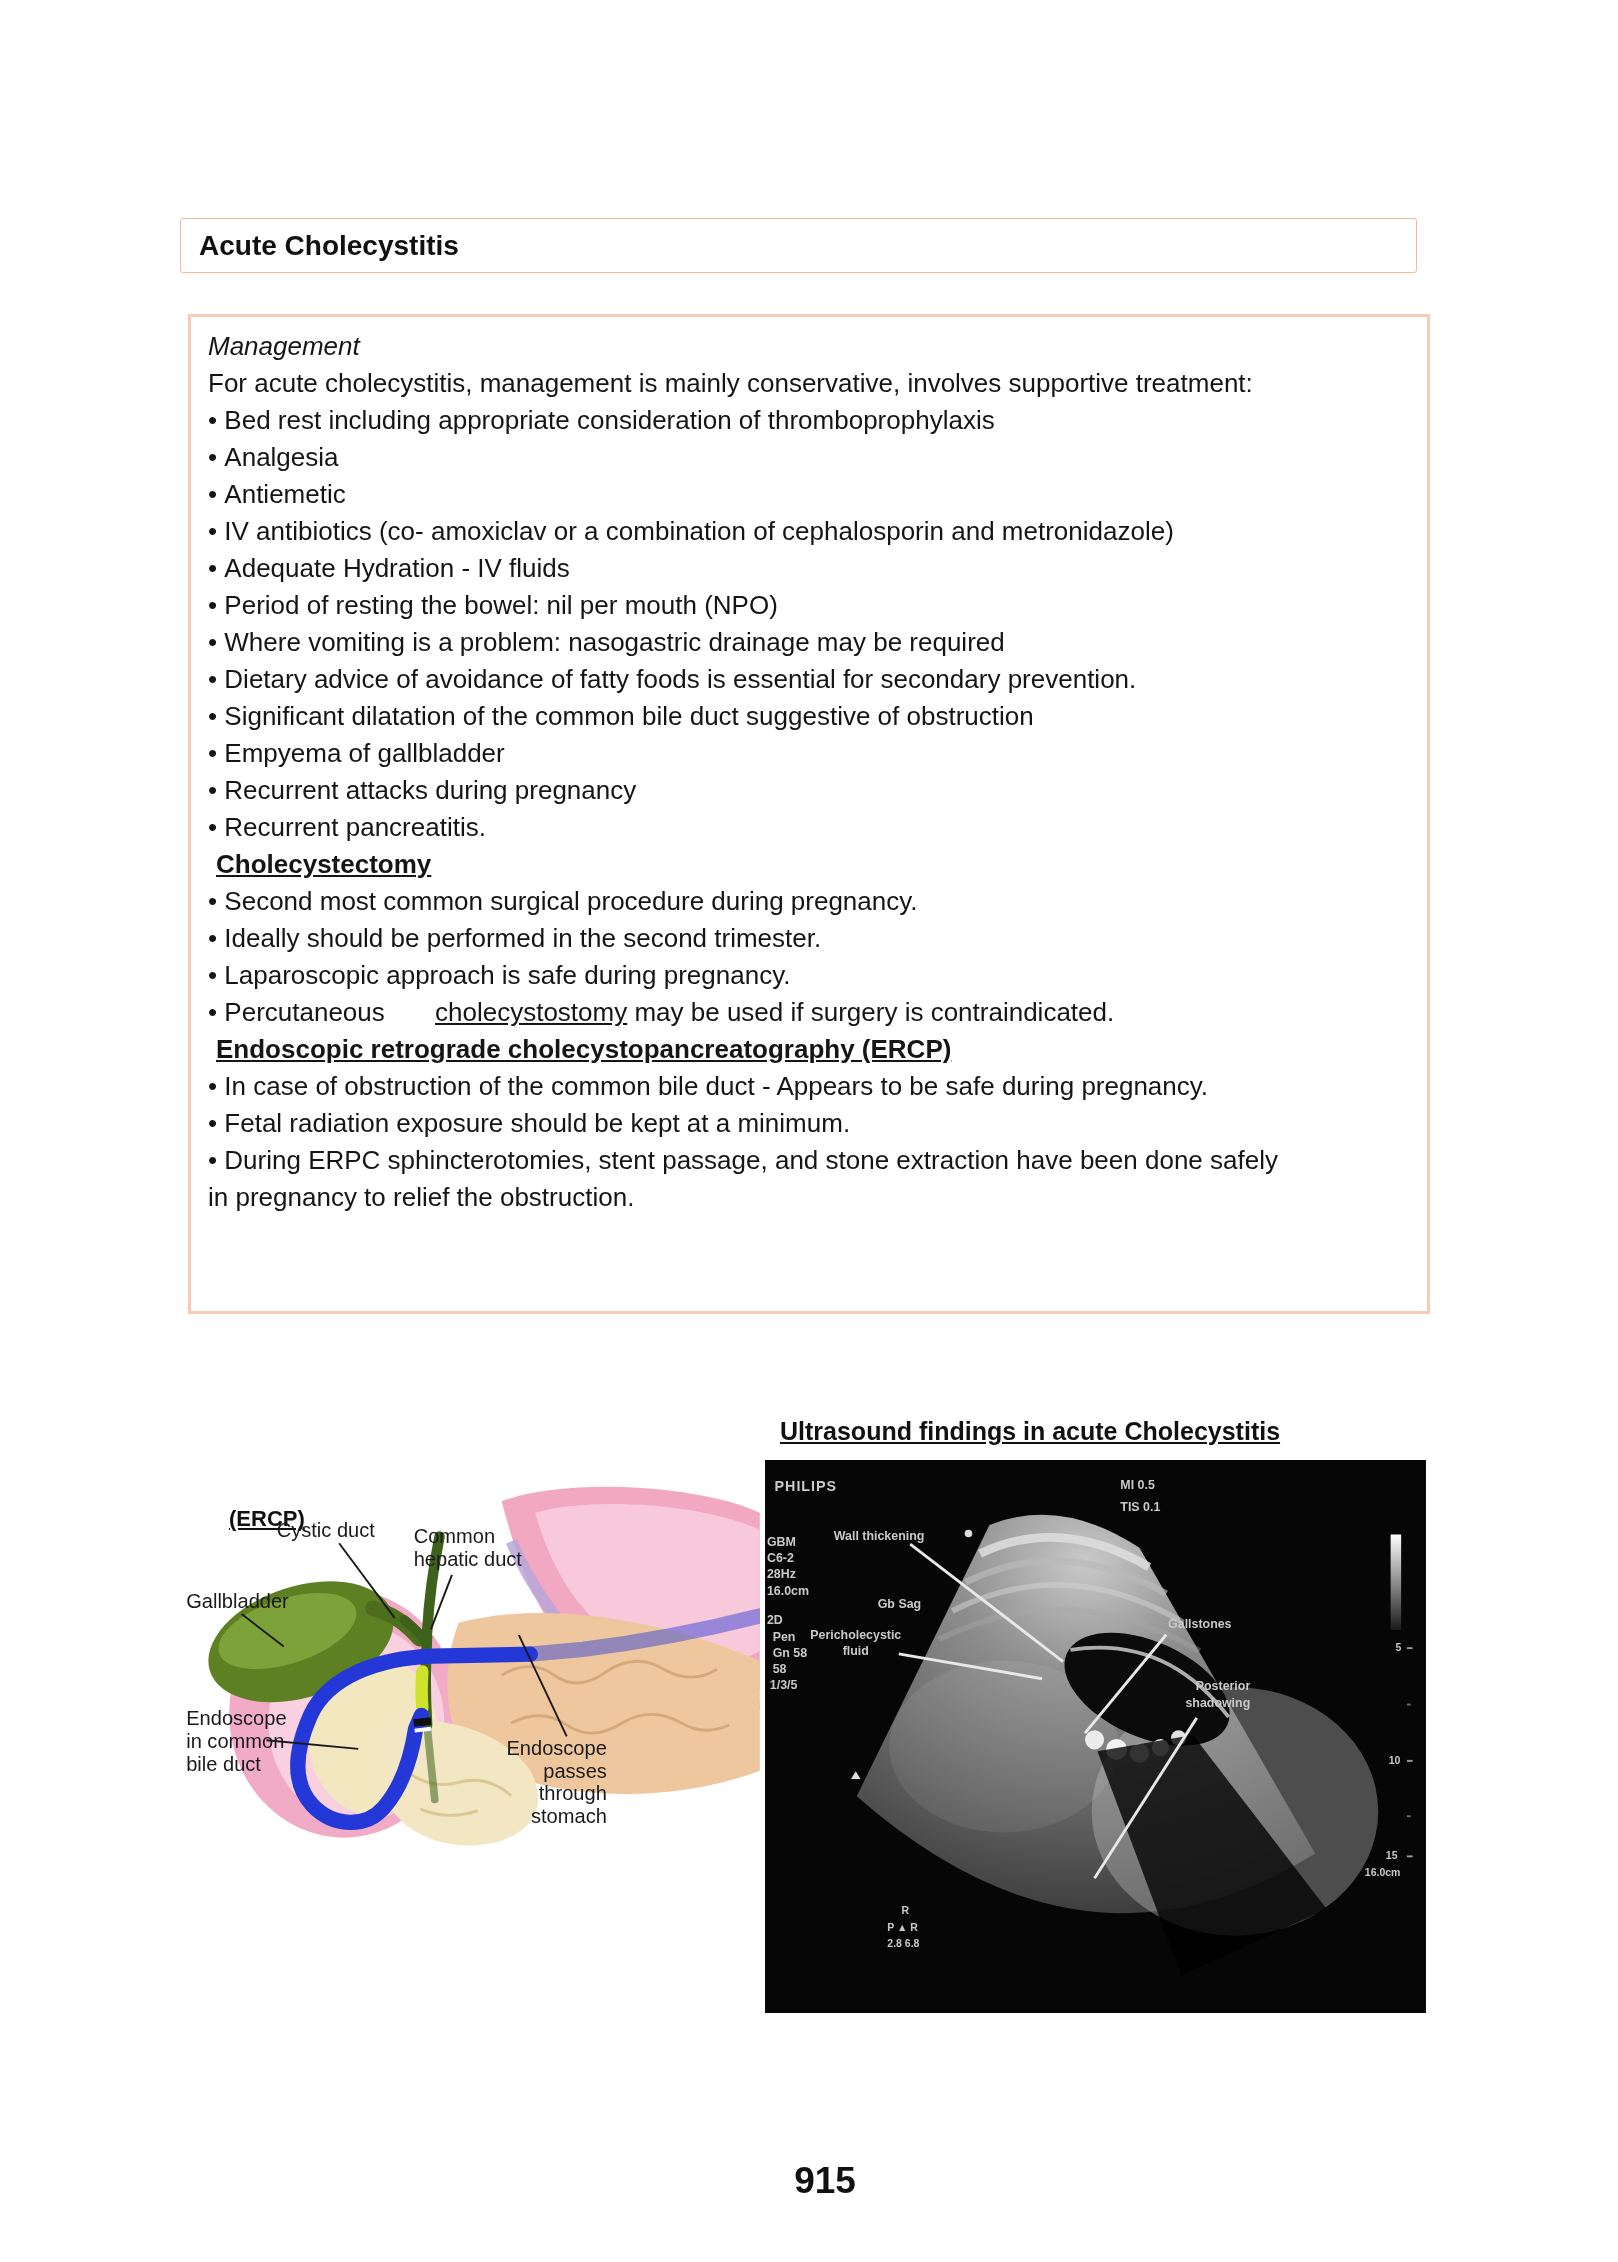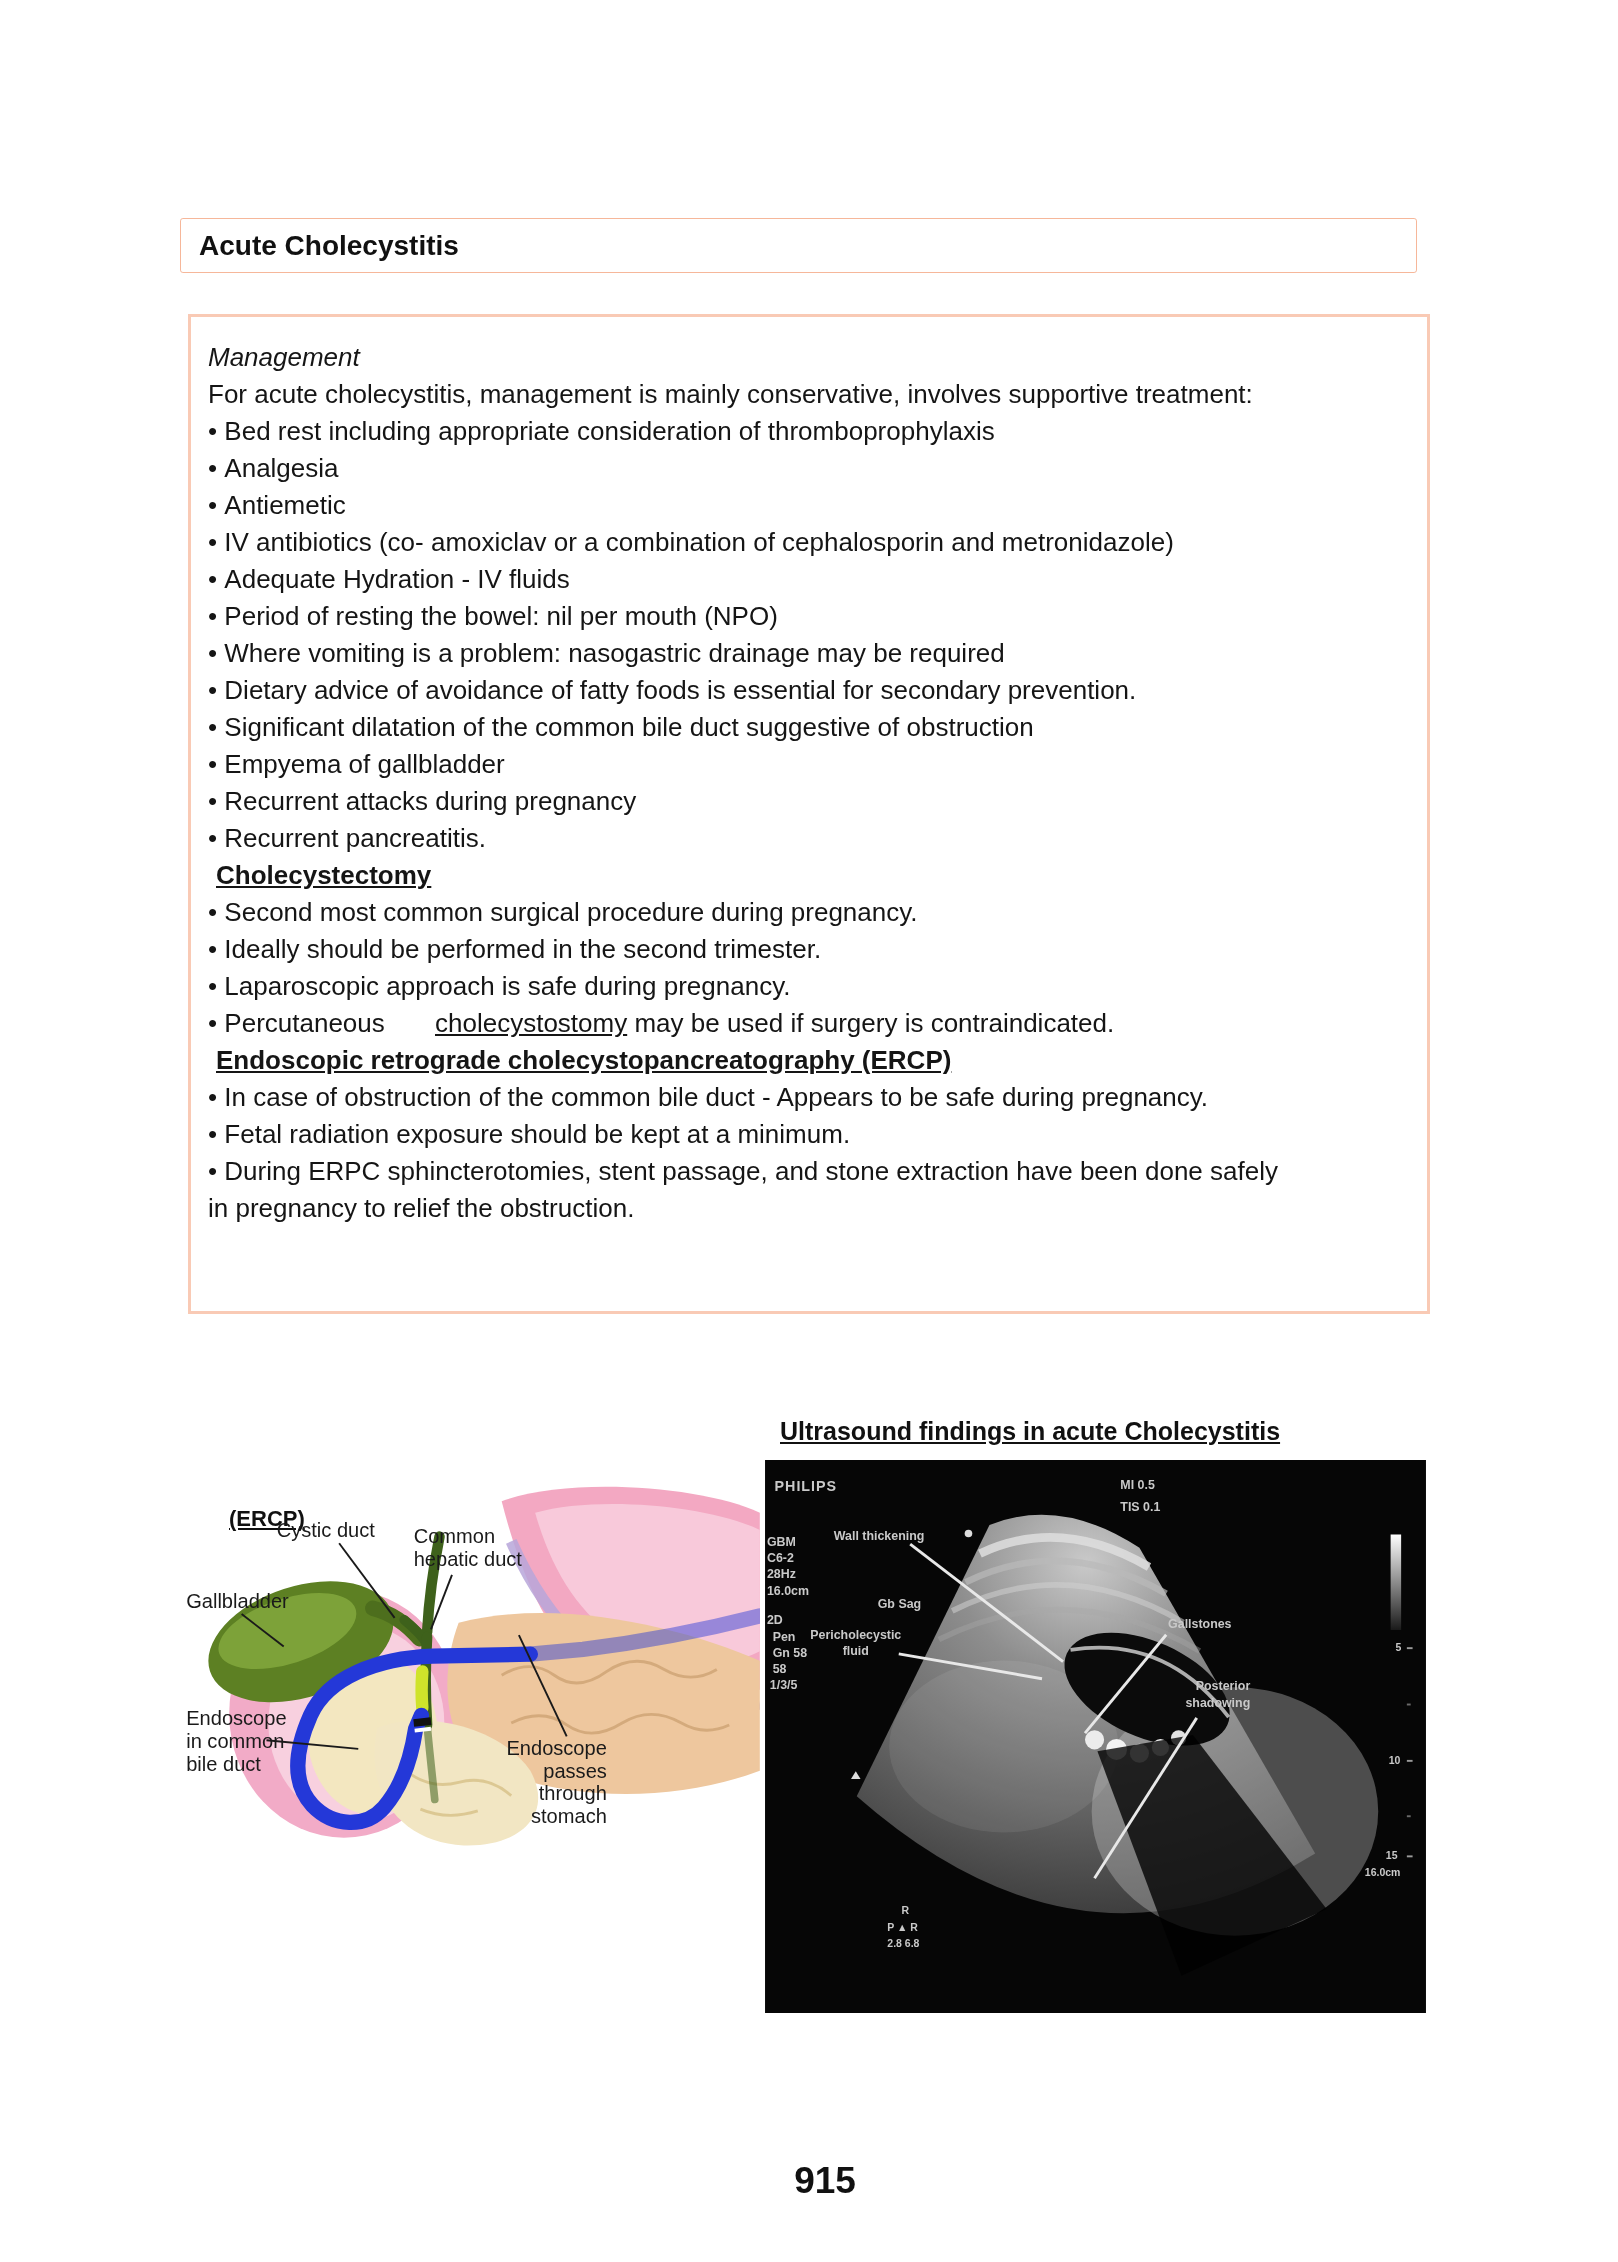--- a/index.html
+++ b/index.html
@@ -6,21 +6,21 @@
   .page{position:relative;width:1618px;height:2263px;background:#fff;
         font-family:"Liberation Sans",sans-serif;color:#151515;overflow:hidden;}
 
   .title-bar{position:absolute;left:180px;top:218px;width:1237px;height:55px;
 Box     background:#f8c1a7;border:1px solid #f6b79a;border-radius:2.9px;
         display:flex;align-items:center;box-sizing:border-box;}
   .title-bar span{font-weight:bold;font-size:28px;padding-left:18px;color:#111;}
 
   .mgmt-box{position:absolute;left:188px;top:314px;width:1242px;height:1000px;
         box-sizing:border-box;border:3.8px solid #f9cab5;background:#fff;
-        padding:22px 17px;font-size:26px;line-height:37px;}
+        padding:11px 17px;font-size:26px;line-height:37px;}
   .line{white-space:nowrap;}
   .italic{font-style:italic;}
   .bullet::before{content:"\2022\00a0";}
   .head-b{font-weight:bold;text-decoration:underline;margin-left:8px;}
   .head-bi{font-weight:bold;font-style:italic;text-decoration:underline;margin-top:23px;}
   .u{text-decoration:underline;margin-left:43px;}
 
   .us-title{position:absolute;left:780px;top:1417px;font-size:25px;font-weight:bold;
         text-decoration:underline;color:#111;}
   .ercp-label{position:absolute;left:229px;top:1506px;font-size:22px;font-weight:bold;

